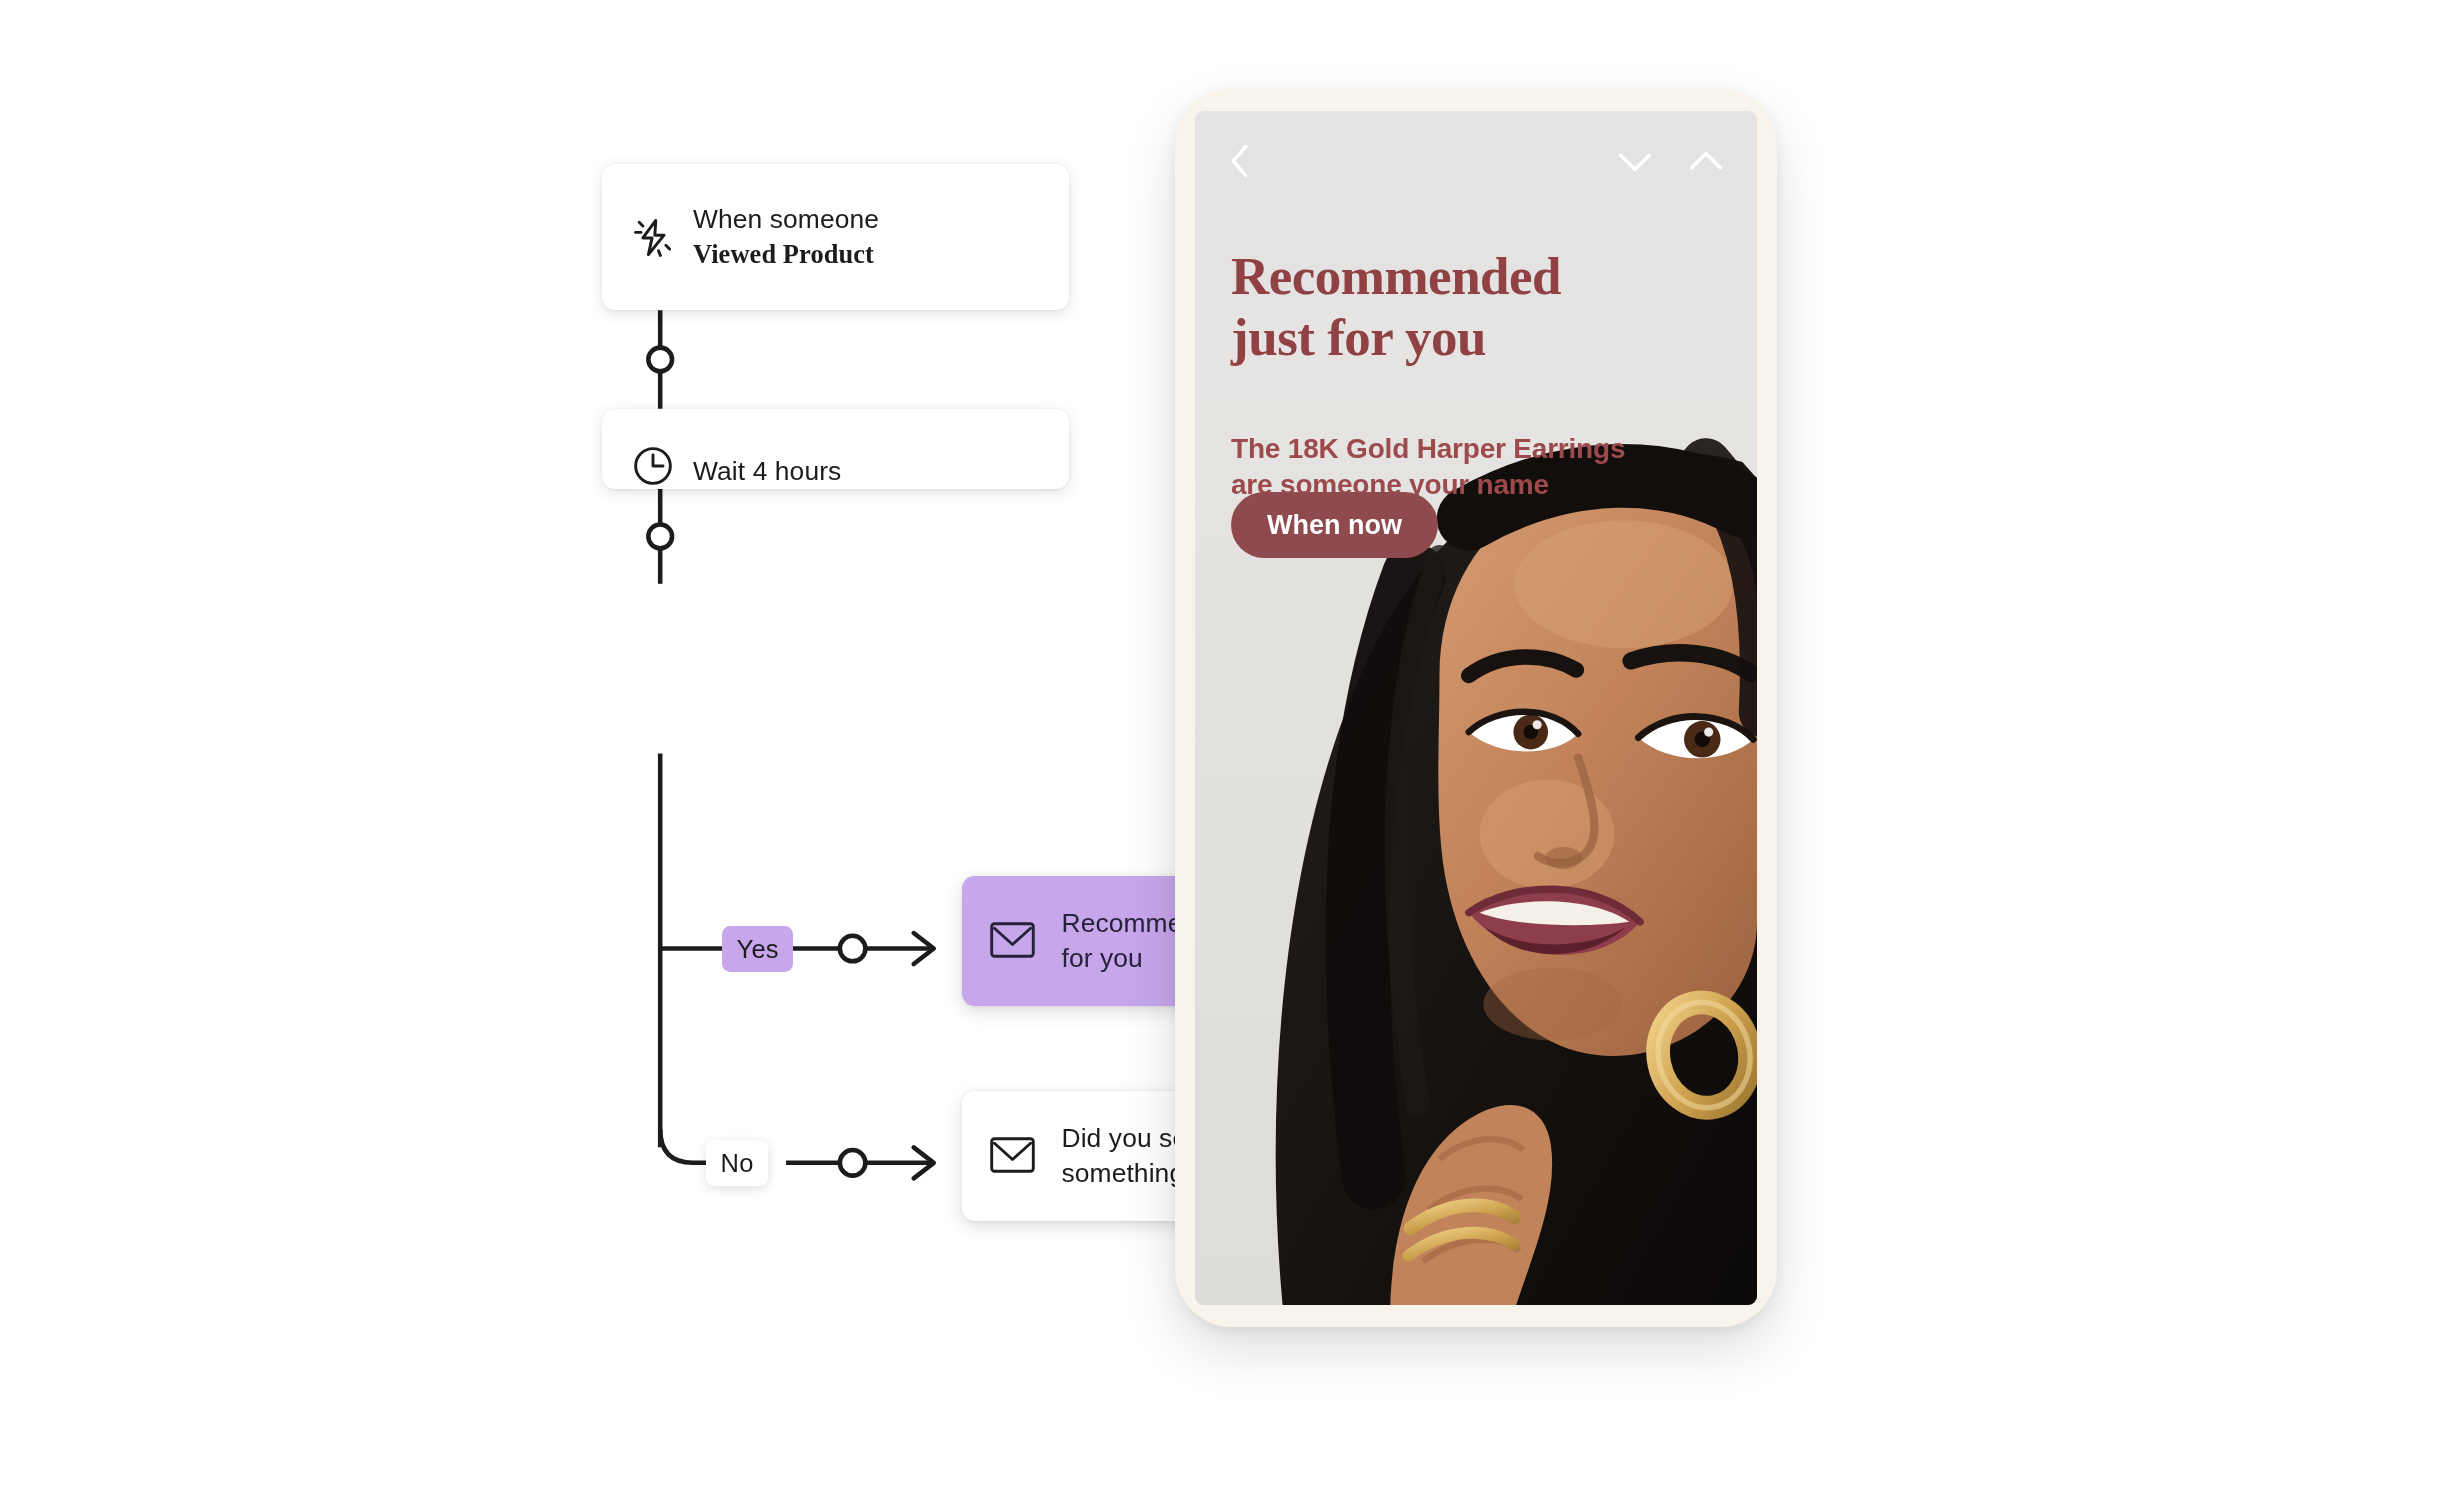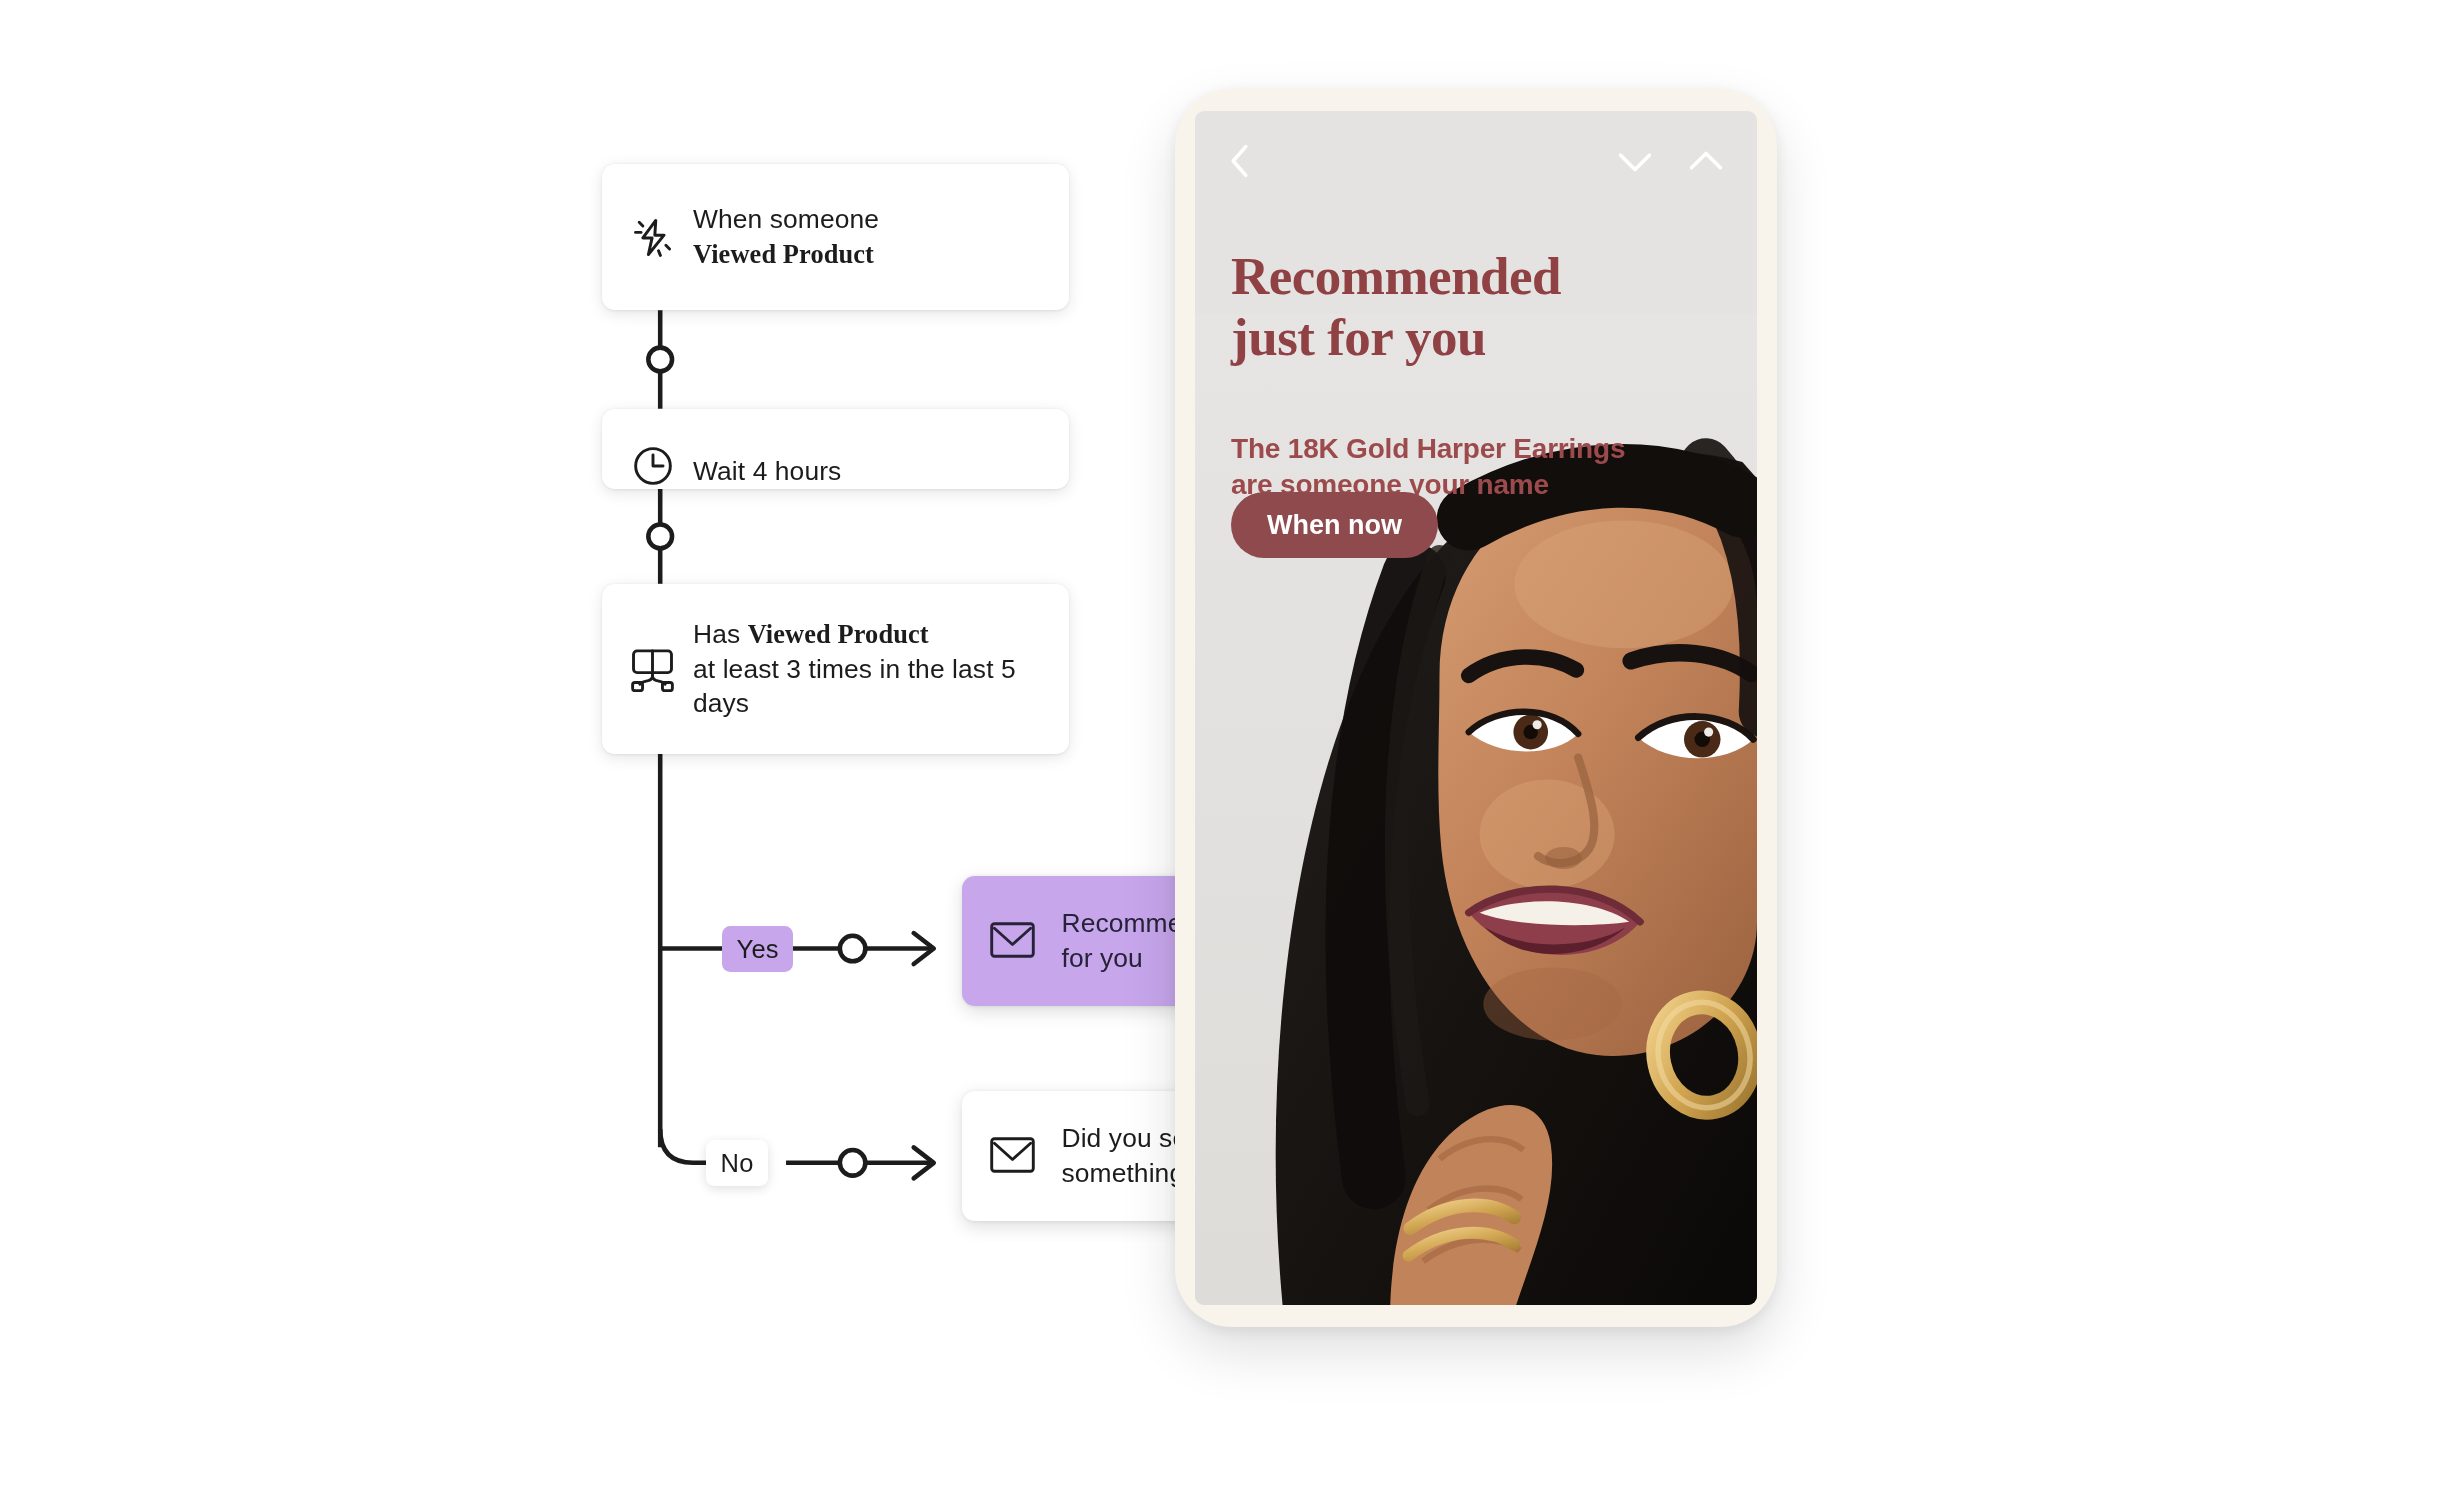--- a/index.html
+++ b/index.html
@@ -180,36 +180,20 @@
     <div class="card" id="card-wait">
       <span class="ico">
         <svg width="42" height="42" viewBox="0 0 46 46" fill="none" stroke="#1c1c1c" stroke-width="3.2" stroke-linecap="round" stroke-linejoin="round">
           <circle cx="23" cy="23" r="19"></circle>
           <polyline points="23,11 23,23 34,23"></polyline>
         </svg>
       </span>
       <div class="txt">Wait 4 hours</div>
     </div>
 
-    <div class="card" id="card-cond">
-      <span class="ico">
-        <svg width="47" height="46" viewBox="0 0 52 50" fill="none" stroke="#1c1c1c" stroke-width="3.2" stroke-linecap="round" stroke-linejoin="round">
-          <rect x="5" y="5" width="42" height="24" rx="4"></rect>
-          <line x1="26" y1="5" x2="26" y2="33"></line>
-          <path d="M26 33 C26 40 15 37 12 42"></path>
-          <path d="M26 33 C26 40 37 37 40 42"></path>
-          <rect x="4" y="40" width="11" height="9" rx="2.5"></rect>
-          <rect x="37" y="40" width="11" height="9" rx="2.5"></rect>
-        </svg>
-      </span>
-      <div class="txt">
-        <span>Has </span><b>Viewed Product</b><br>
-        <span>at least 3 times in the last 5 days</span>
-      </div>
-    </div>
 
     <div class="branch-label" id="label-yes">
       <span>Yes</span>
     </div>
     <div class="branch-label" id="label-no">
       <span>No</span>
     </div>
 
     <div class="msg-card" id="card-yes-msg">
       <span class="ico">

